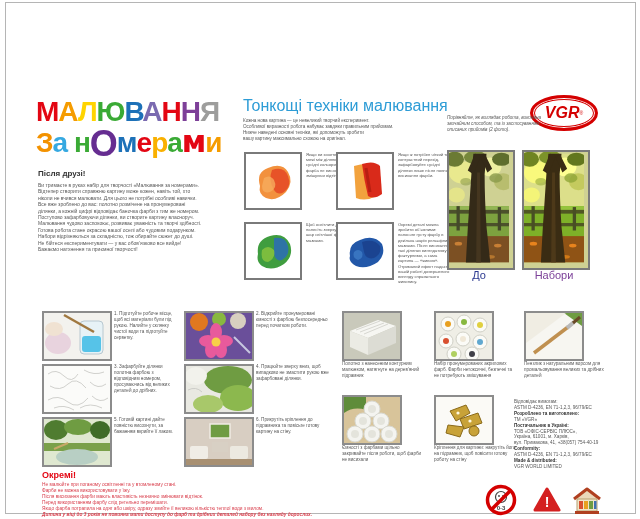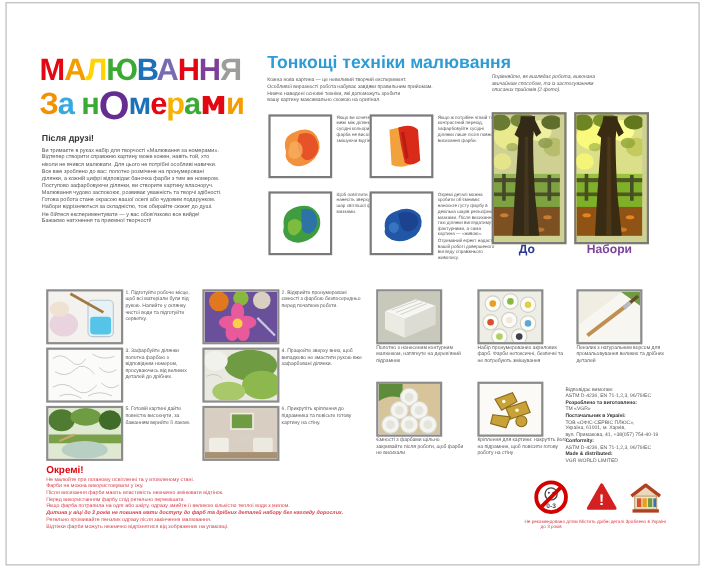--- a/index.html
+++ b/index.html
@@ -2,55 +2,55 @@
 <html><head>
 <meta charset="utf-8">
 <style>
   html,body{margin:0;padding:0;}
   body{
     width:640px;height:519px;position:relative;background:#fff;
     font-family:"Liberation Sans",sans-serif;overflow:hidden;
   }
   .sheet{position:absolute;left:5px;top:2px;width:629px;height:510px;
     border:1px solid #b5b5b5;background:#fff;}
-  .abs{position:absolute;}
+  .abs{position:absolute;margin-top:48px;}
   .pre{white-space:pre-line;}
 
   
   .title{font-weight:bold;letter-spacing:-1px;line-height:26px;}
   .title .l1 span{font-size:28px;}
   .title .l2 span{font-size:28px;}
   .title .l2 span.big-o{font-size:36px;vertical-align:-4px;}
   .title .l2 span.fancy{font-size:30px;font-family:"DejaVu Sans",sans-serif;}
 
   .greeting{font-size:8px;font-weight:bold;color:#333;}
   .t5{font-size:5px;line-height:6.4px;color:#585858;}
   .t45{font-size:4.6px;line-height:5.9px;color:#585858;}
   .t4{font-size:4.2px;line-height:5.2px;color:#585858;}
 
-  .h-blue{font-size:16px;font-weight:bold;color:#2d9cd6;}
+  .h-blue{font-size:16px;font-weight:normal;color:#2d9cd6;}
   .h-orange{font-size:17px;font-weight:bold;color:#f58220;}
   .h-green{font-size:16px;font-weight:bold;color:#8dc63f;}
   .h-red{font-size:9px;font-weight:bold;color:#e30613;}
   .red-lines{font-size:4.8px;line-height:6.1px;color:#d9404e;}
   .red-lines .italic{font-style:italic;font-weight:bold;}
 
   .techbox{width:54px;height:54px;border:2px solid #7a7a7a;background:#fff;
     display:flex;align-items:center;justify-content:center;}
   .thumb{border:2px solid #8c8c8c;background:#eee;overflow:hidden;}
   .thumb svg{display:block;}
 
   .vgr{width:62px;height:30px;border:3px solid #d40000;border-radius:50%;
     display:flex;align-items:center;justify-content:center;background:#fff;
     box-shadow:inset 0 0 0 1px #fff, inset 0 0 0 2px #d40000;}
   .vgr span{color:#d40000;font-weight:bold;font-size:16px;font-style:italic;letter-spacing:0;}
   .vgr sup{color:#d40000;font-size:5px;vertical-align:8px;}
 
   .ba-frame{width:64px;height:116px;border:2px solid #7a7a7a;background:#cfd193;}
-  .ba-label{font-size:11px;font-weight:bold;text-align:center;width:68px;}
+  .ba-label{font-size:11px;font-weight:normal;text-align:center;width:68px;}
   .lbl-before{color:#2b3990;}
   .lbl-after{color:#7c4199;}
   .badge-cap{font-size:4.2px;line-height:5px;color:#d9404e;text-align:center;}
 </style>
 </head>
 <body>
 
 <div class="sheet">
 
   <svg width="0" height="0" style="position:absolute" aria-hidden="true">
@@ -138,20 +138,24 @@
 
   <div class="abs techbox" style="left:330px;top:171px;">
     <svg width="50" height="50" viewBox="0 0 50 50">
       <path d="M10 30 Q8 18 20 14 Q34 8 42 18 Q46 28 38 36 Q26 44 16 40 Q8 36 10 30Z" fill="#2257a8"></path>
       <path d="M22 16 Q34 12 40 20 Q42 28 34 32 Q26 34 24 26Z" fill="#1a3f8c" opacity=".85"></path>
       <path d="M14 26 Q18 22 22 26 Q24 32 18 34 Q12 32 14 26Z" fill="#3f7cc6" opacity=".8"></path>
     </svg>
   </div>
   <div class="abs t4" style="left:392px;top:171px;width:55px;">Окремі деталі можна зробити об’ємними: наносьте густу фарбу в декілька шарів рельєфними мазками. Після висихання такі ділянки виглядатимуть фактурними, а сама картина — «живою». Отриманий ефект надасть вашій роботі довершеного вигляду справжнього живопису.</div>
 
+  <div class="abs vgr" style="left:524px;top:44px;">
+    <span>VGR</span>
+      <sup>®</sup>
+  </div>
   <div class="abs t45" style="left:441px;top:64px;width:112px;font-style:italic;">Порівняйте, як виглядає робота, виконана звичайним способом, та із застосуванням описаних прийомів (2 фото).</div>
 
   <div class="abs ba-frame" style="left:441px;top:99px;">
     <svg width="60" height="112" viewBox="0 0 64 116">
       <use href="#treeScene"></use>
     </svg>
   </div>
   <div class="abs ba-frame" style="left:516px;top:99px;">
     <svg width="60" height="112" viewBox="0 0 64 116" style="filter:saturate(1.3) brightness(1.06);">
       <use href="#treeScene"></use>

